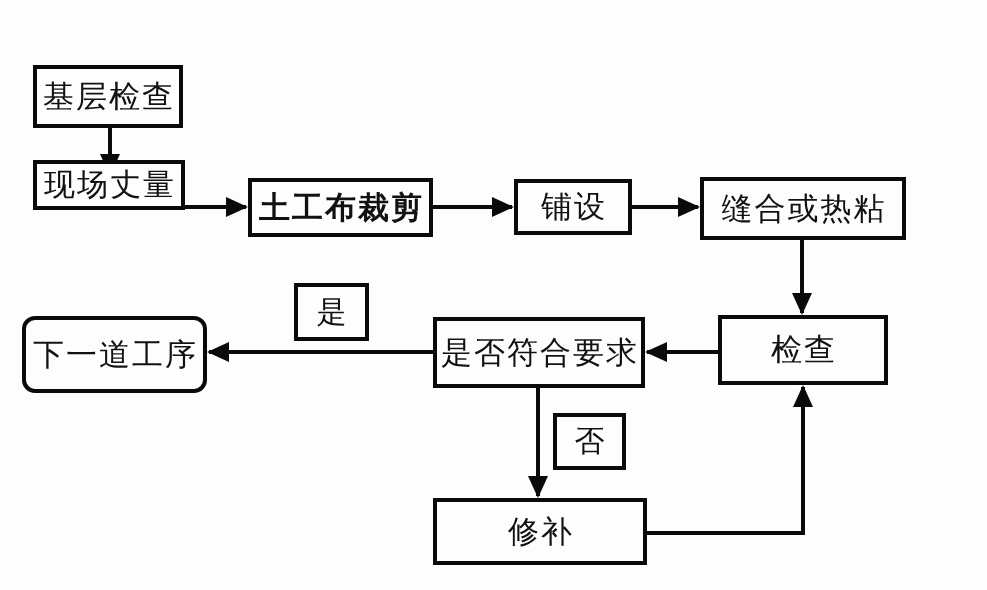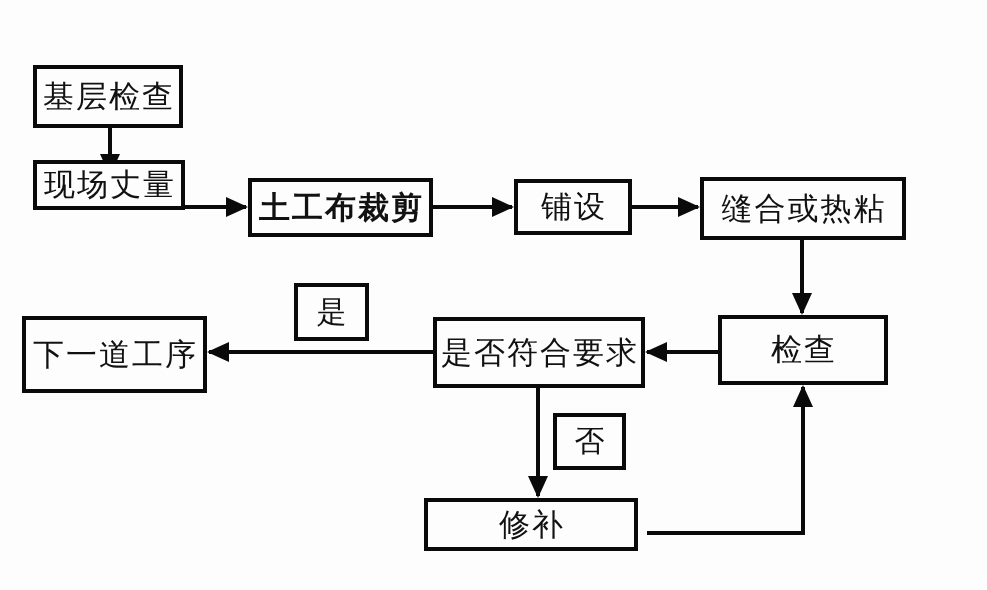--- a/index.html
+++ b/index.html
@@ -42,24 +42,24 @@
     text-indent: 0;
   }
   
   #n-base-check    { left: 33px;  top: 65px;  width: 150px; height: 63px; }
   #n-site-measure  { left: 33px;  top: 160px; width: 152px; height: 50px; }
   #n-cut           { left: 248px; top: 178px; width: 185px; height: 59px; font-weight: bold; }
   #n-lay           { left: 514px; top: 179px; width: 118px; height: 56px; }
   #n-seam          { left: 700px; top: 177px; width: 206px; height: 63px; }
   #n-inspect       { left: 718px; top: 315px; width: 170px; height: 70px; }
   #n-meet          { left: 433px; top: 317px; width: 212px; height: 71px; }
-  #n-next-process  { left: 22px;  top: 316px; width: 185px; height: 77px; }
+  #n-next-process  { left: 22px;  top: 316px; width: 185px; height: 77px; border-radius: 13px; }
   #n-yes           { left: 294px; top: 283px; width: 75px;  height: 58px; }
   #n-no            { left: 553px; top: 413px; width: 73px;  height: 57px; }
-  #n-repair        { left: 424px; top: 498px; width: 214px; height: 53px; }
+  #n-repair        { left: 433px; top: 498px; width: 214px; height: 67px; }
 </style>
 </head>
 <body>
 
 <div id="canvas">
 
   <svg id="arrows" viewBox="0 0 987 590" xmlns="http://www.w3.org/2000/svg">
     <defs>
       <marker id="ah" markerUnits="userSpaceOnUse" markerWidth="22" markerHeight="20" refX="20" refY="10" orient="auto">
         <path d="M0,0 L22,10 L0,20 Z" fill="#0a0a0a"></path>

